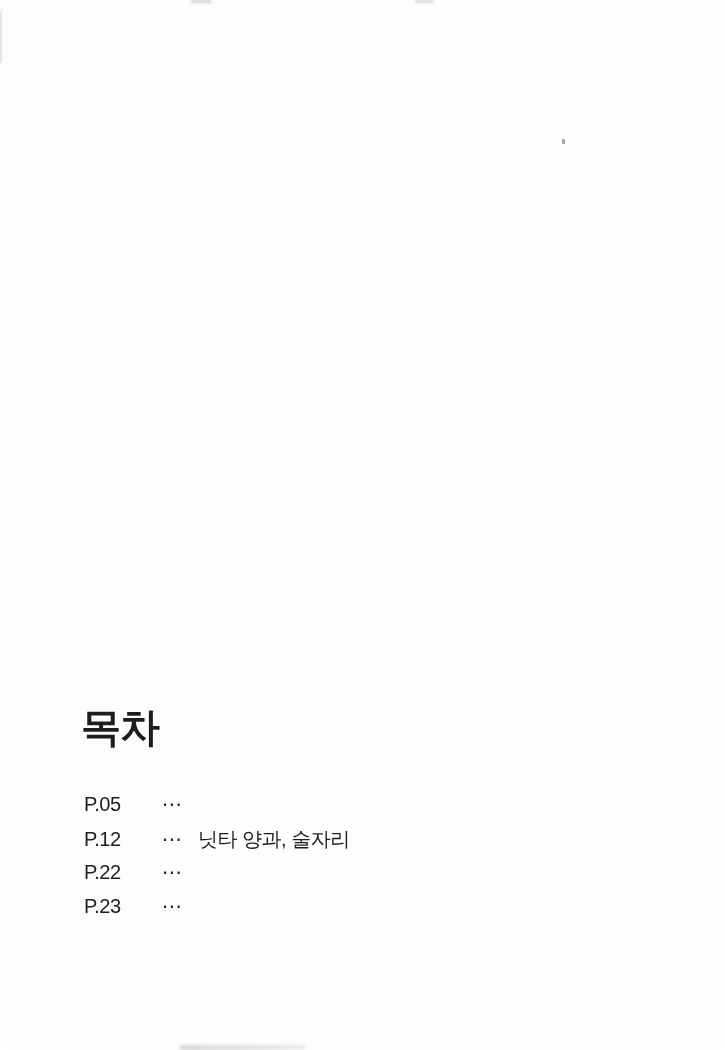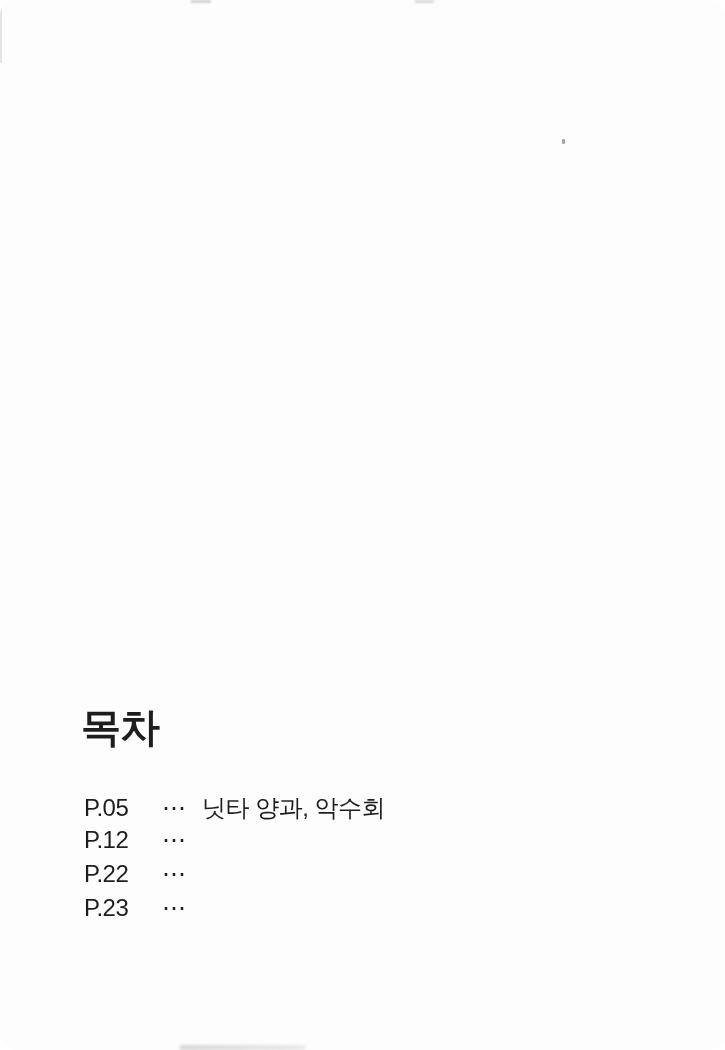--- a/index.html
+++ b/index.html
@@ -31,21 +31,21 @@
   }
   .toc-list {
     position: absolute;
     left: 84px;
     top: 792px;
   }
   .toc-row {
     display: flex;
     align-items: baseline;
     height: 34px;
-    font-size: 24px;
+    font-size: 20px;
     font-weight: 500;
     letter-spacing: -0.5px;
     white-space: nowrap;
   }
   .toc-page {
     display: inline-block;
     min-width: 64px;
   }
   .toc-sep {
     display: inline-block;
@@ -98,26 +98,26 @@
 
 <div class="page">
 
   <div class="toc-heading">목차</div>
 
   <div class="toc-list">
 
     <div class="toc-row">
       <span class="toc-page">P.05</span>
       <span class="toc-sep">⋯</span>
-      <span class="toc-title">닛타 양과, 악수회</span>
     </div>
 
     <div class="toc-row">
       <span class="toc-page">P.12</span>
       <span class="toc-sep">⋯</span>
+      <span class="toc-title">닛타 양과, 술자리</span>
     </div>
 
     <div class="toc-row">
       <span class="toc-page">P.22</span>
       <span class="toc-sep">⋯</span>
     </div>
 
     <div class="toc-row">
       <span class="toc-page">P.23</span>
       <span class="toc-sep">⋯</span>

